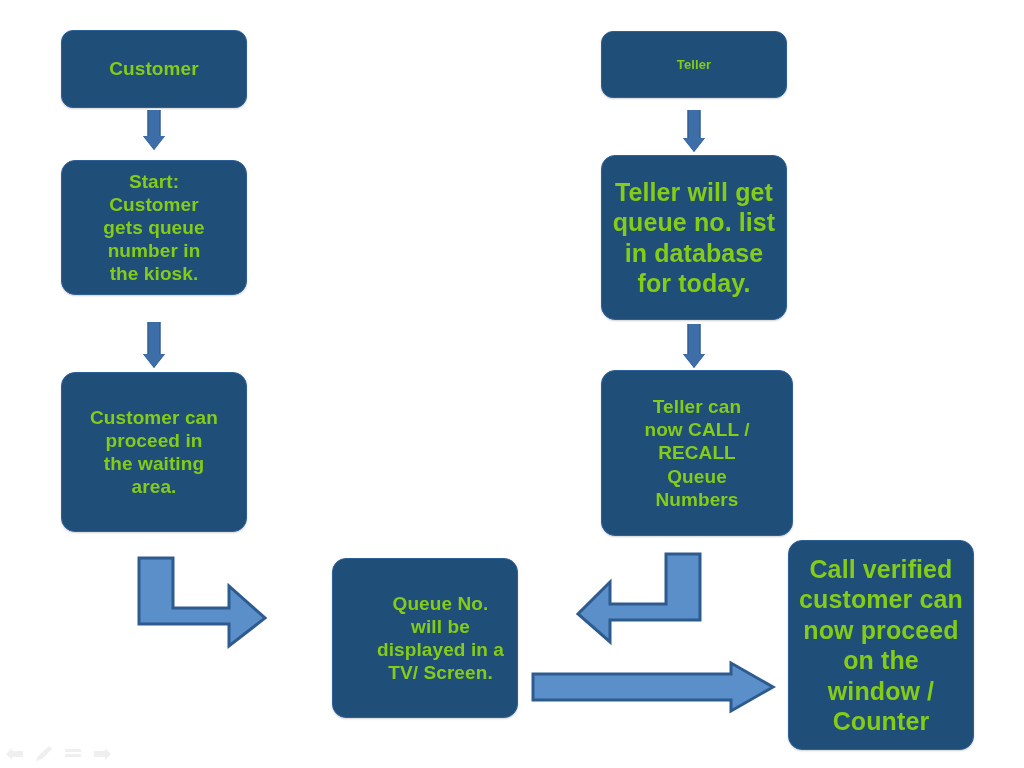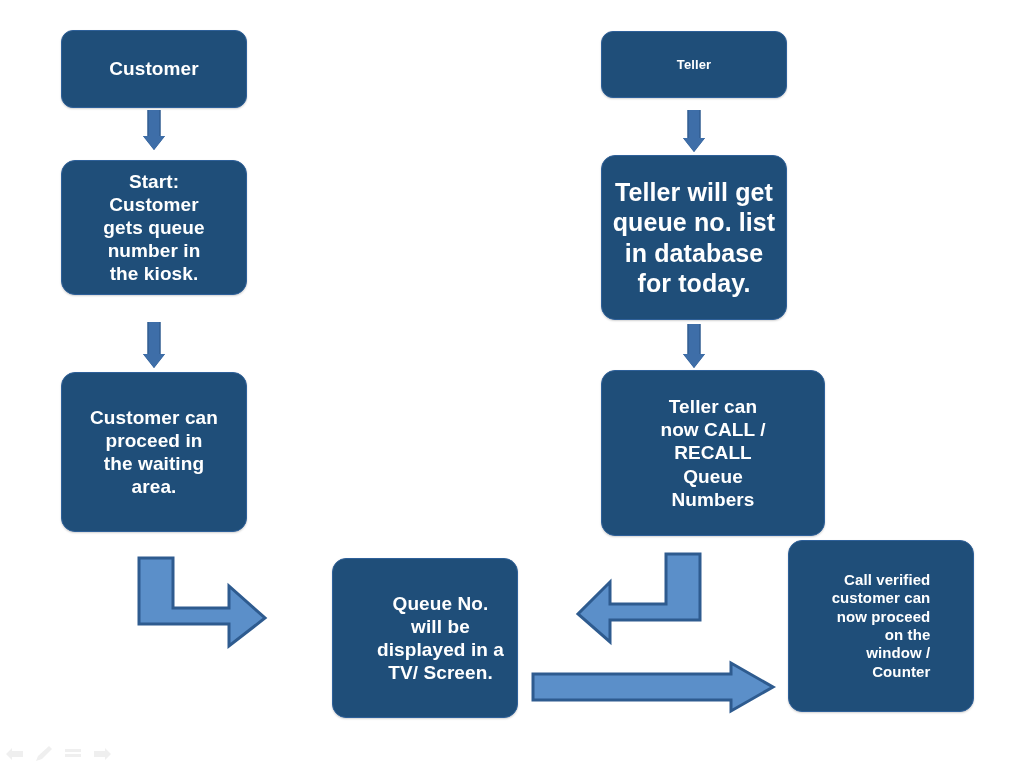--- a/index.html
+++ b/index.html
@@ -19,21 +19,21 @@
     overflow: hidden;
   }
 
   
   .node {
     position: absolute;
     box-sizing: border-box;
     background: #1F4E79;
     border: 1px solid #2E6099;
     border-radius: 14px;
-    color: #ffffff;
+    color: #84cc16;
     font-weight: bold;
     text-align: center;
     display: flex;
     align-items: center;
     justify-content: center;
     line-height: 1.22;
     letter-spacing: 0.1px;
     box-shadow: 0 1px 2px rgba(0,0,0,0.18);
     padding: 4px 8px;
     white-space: pre-line;
@@ -146,21 +146,21 @@
   <div class="node" style="left:601px; top:155px; width:186px; height:165px; font-size:25px;">Teller will get
 queue no. list
 in database
 for today.</div>
 
   <div class="down-arrow" style="left:676px; top:324px; width:36px; height:44px;">
     <div class="shaft" style="width:13px; height:30px;"></div>
     <div class="head"></div>
   </div>
 
-  <div class="node" style="left:601px; top:370px; width:224px; height:166px; font-size:19px;">Teller can
+  <div class="node" style="left:601px; top:370px; width:192px; height:166px; font-size:19px;">Teller can
 now CALL /
 RECALL
 Queue
 Numbers</div>
 
   <div class="poly-arrow" style="left:576px; top:552px; width:126px; height:92px;">
     <svg width="126" height="92" viewBox="0 0 126 92" xmlns="http://www.w3.org/2000/svg">
       <polygon points="124,2 90,2 90,52 34,52 34,30 2,62 34,90 34,68 124,68"></polygon>
     </svg>
   </div>
@@ -169,21 +169,21 @@
 will be
 displayed in a
 TV/ Screen.</div>
 
   <div class="poly-arrow" style="left:531px; top:661px; width:244px; height:52px;">
     <svg width="244" height="52" viewBox="0 0 244 52" xmlns="http://www.w3.org/2000/svg">
       <polygon points="2,13 200,13 200,2 242,26 200,50 200,39 2,39"></polygon>
     </svg>
   </div>
 
-  <div class="node" style="left:788px; top:540px; width:186px; height:172px; font-size:15px;text-align:right;">Call verified
+  <div class="node" style="left:788px; top:540px; width:186px; height:210px; font-size:25px;">Call verified
 customer can
 now proceed
 on the
 window /
 Counter</div>
 
   <div id="toolbar">
     <span class="tb-icon">
       <svg viewBox="0 0 18 16" width="18" height="16">
         <polygon points="0,8 6,2 6,5 17,5 17,11 6,11 6,14"></polygon>

